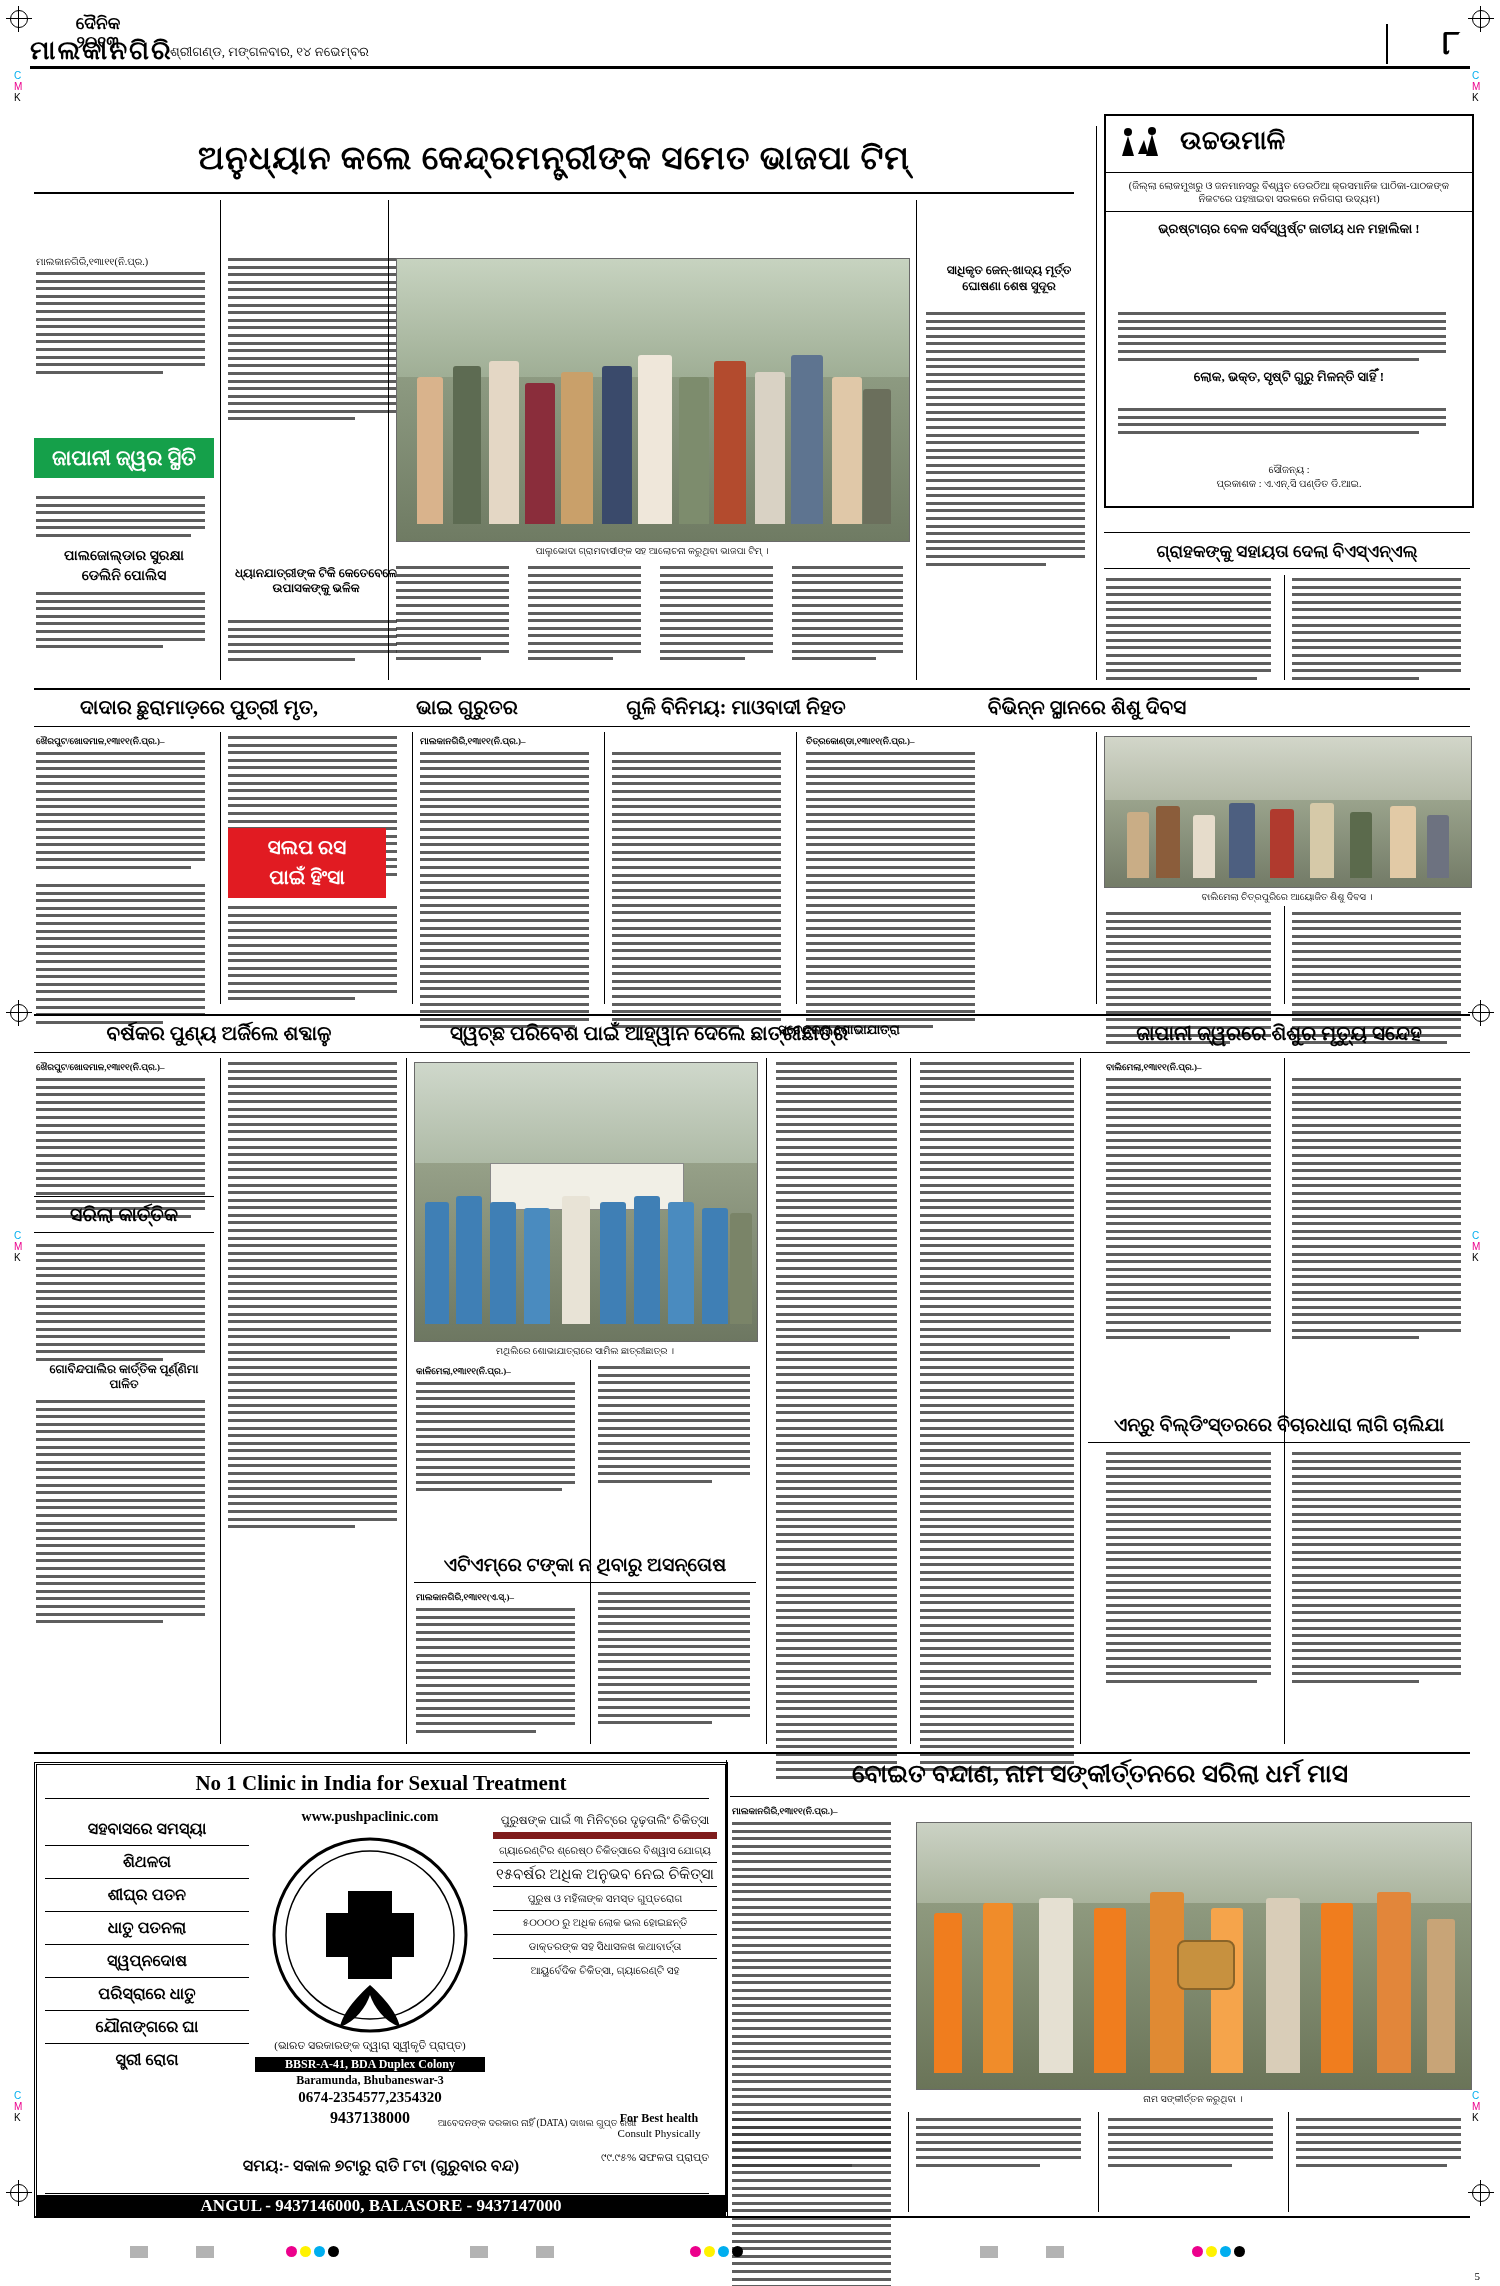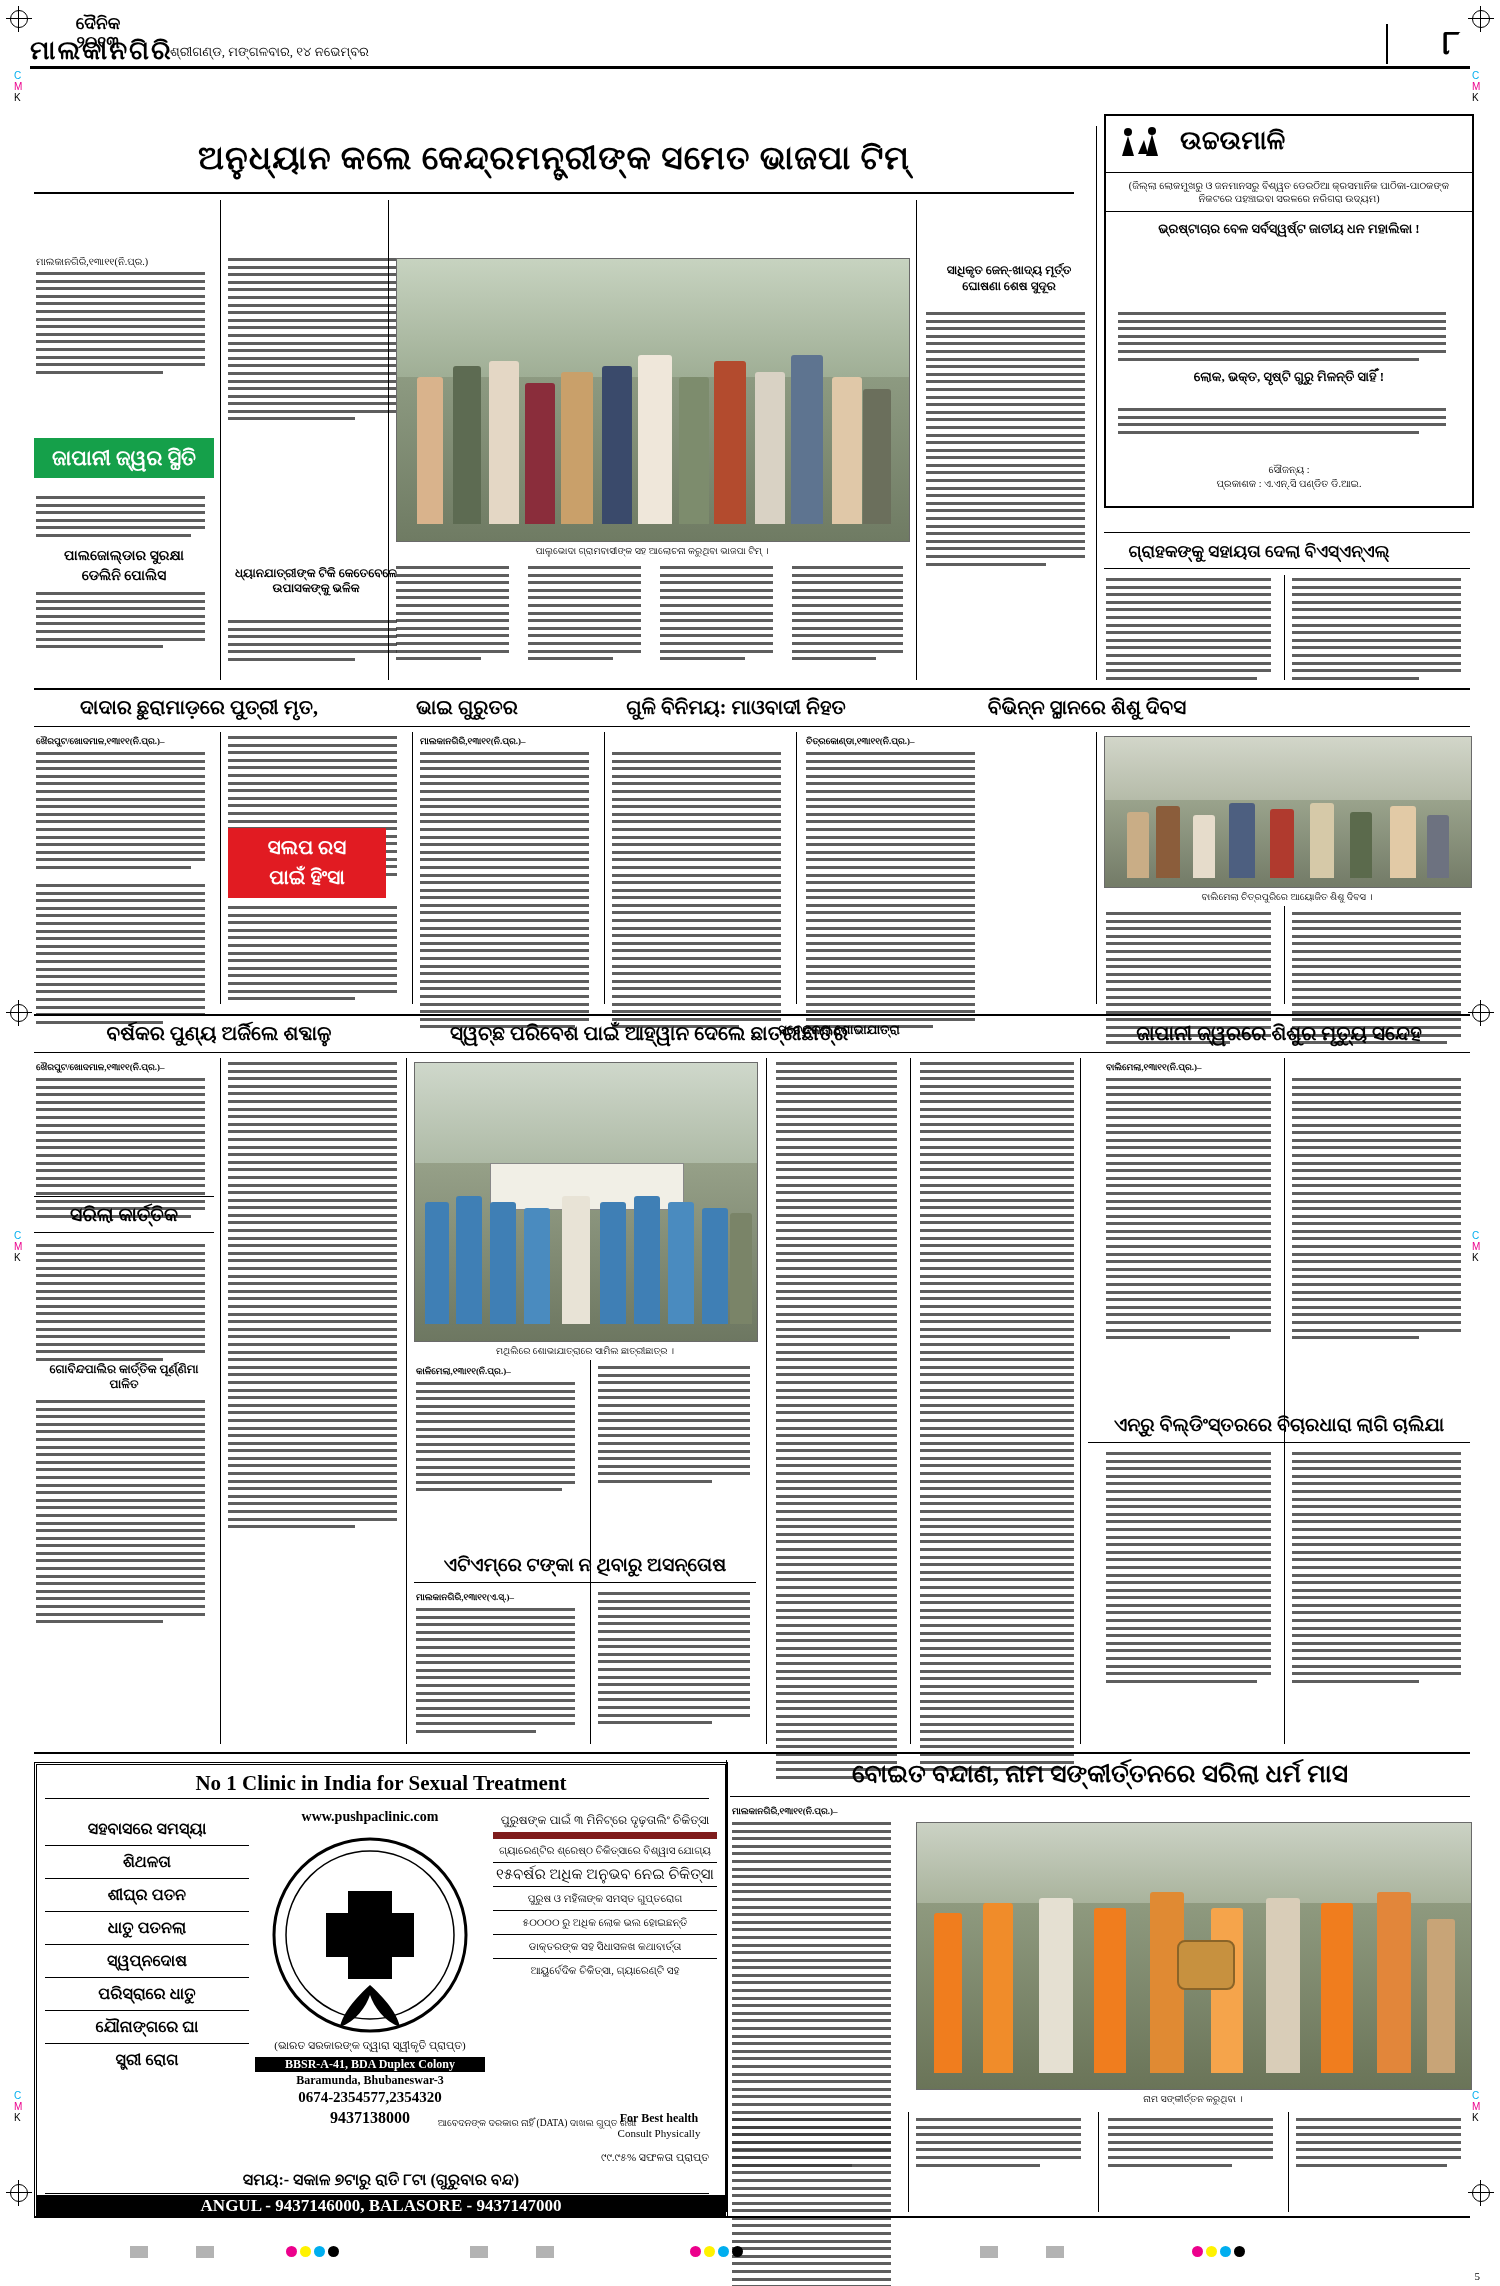--- a/index.html
+++ b/index.html
@@ -154,21 +154,21 @@
       <i class="n"></i>
         <i class="n"></i>
         <i class="n"></i>
         <i class="m"></i>
     </div>
     <div style="position:absolute;left:0;right:0;top:348px;text-align:center;font-size:10px;">ସୌଜନ୍ୟ :</div>
     <div style="position:absolute;left:0;right:0;top:362px;text-align:center;font-size:10px;">ପ୍ରକାଶକ : ଏ.ଏନ୍.ସି ପଣ୍ଡିତ ଡି.ଆଇ.</div>
   </div>
 
   <div class="rule hr1" style="left:1104px;top:532px;width:366px;"></div>
-  <div style="position:absolute;left:1076px;top:542px;width:366px;text-align:center;font-size:17px;font-weight:bold;">ଗ୍ରାହକଙ୍କୁ ସହାୟତା ଦେଲା ବିଏସ୍ଏନ୍ଏଲ୍</div>
+  <div style="position:absolute;left:1104px;top:542px;width:366px;text-align:center;font-size:17px;font-weight:bold;">ଗ୍ରାହକଙ୍କୁ ସହାୟତା ଦେଲା ବିଏସ୍ଏନ୍ଏଲ୍</div>
   <div class="rule hr1" style="left:1104px;top:568px;width:366px;"></div>
   <div class="body" style="left:1106px;top:578px;width:172px;">
     <i class="n"></i>
       <i class="n"></i>
       <i class="n"></i>
       <i class="n"></i>
       <i class="n"></i>
       <i class="n"></i>
       <i class="n"></i>
       <i class="n"></i>
@@ -1286,21 +1286,21 @@
       <div style="font-size:10.5px;text-align:center;padding:5px 2px;border-bottom:1px solid #000;line-height:13px;">୫୦୦୦୦ ରୁ ଅଧିକ ଲୋକ ଭଲ ହୋଇଛନ୍ତି</div>
       <div style="font-size:10.5px;text-align:center;padding:5px 2px;border-bottom:1px solid #000;line-height:13px;">ଡାକ୍ତରଙ୍କ ସହ ସିଧାସଳଖ କଥାବାର୍ତ୍ତା</div>
       <div style="font-size:10.5px;text-align:center;padding:5px 2px;line-height:13px;">ଆୟୁର୍ବେଦିକ ଚିକିତ୍ସା, ଗ୍ୟାରେଣ୍ଟି ସହ</div>
     </div>
 
     <div style="position:absolute;left:356px;top:352px;width:200px;font-size:9.5px;text-align:center;line-height:12px;margin-left:44px;">ଆବେଦନଙ୍କ ଦରକାର ନାହିଁ (DATA) ଦାଖଲ ଗୁପ୍ତ ରଖା</div>
     <div style="position:absolute;left:566px;top:346px;width:112px;font-size:12px;font-weight:bold;text-align:center;">For Best health</div>
     <div style="position:absolute;left:566px;top:362px;width:112px;font-size:11px;text-align:center;">Consult Physically</div>
     <div style="position:absolute;left:556px;top:386px;width:124px;font-size:11px;text-align:center;line-height:13px;">୯୯.୯୫% ସଫଳତା ପ୍ରାପ୍ତ</div>
 
-    <div style="position:absolute;left:0;right:0;top:406px;text-align:center;font-size:16px;font-weight:bold;">ସମୟ:- ସକାଳ ୭ଟାରୁ ରାତି ୮ଟା (ଗୁରୁବାର ବନ୍ଦ)</div>
+    <div style="position:absolute;left:0;right:0;top:392px;text-align:center;font-size:16px;font-weight:bold;">ସମୟ:- ସକାଳ ୭ଟାରୁ ରାତି ୮ଟା (ଗୁରୁବାର ବନ୍ଦ)</div>
     <div class="rule hr1" style="position:absolute;left:8px;top:428px;width:664px;"></div>
     <div style="position:absolute;left:0;right:0;top:430px;text-align:center;font-size:17px;font-weight:bold;background:#000;color:#fff;padding:1px 0;">ANGUL - 9437146000, BALASORE - 9437147000</div>
   </div>
 
   <div class="sub" style="position:absolute;left:730px;top:1760px;width:740px;font-size:25px;">ବୋଇତ ବନ୍ଦାଣ, ନାମ ସଙ୍କୀର୍ତ୍ତନରେ ସରିଲା ଧର୍ମ ମାସ</div>
   <div class="rule hr1" style="left:730px;top:1796px;width:740px;"></div>
 
   <div style="position:absolute;left:732px;top:1806px;font-size:9px;font-weight:bold;">ମାଲକାନଗିରି,୧୩ା୧୧(ନି.ପ୍ର.)–</div>
   <div class="body" style="left:732px;top:1822px;width:166px;">
     <i class="n"></i>

